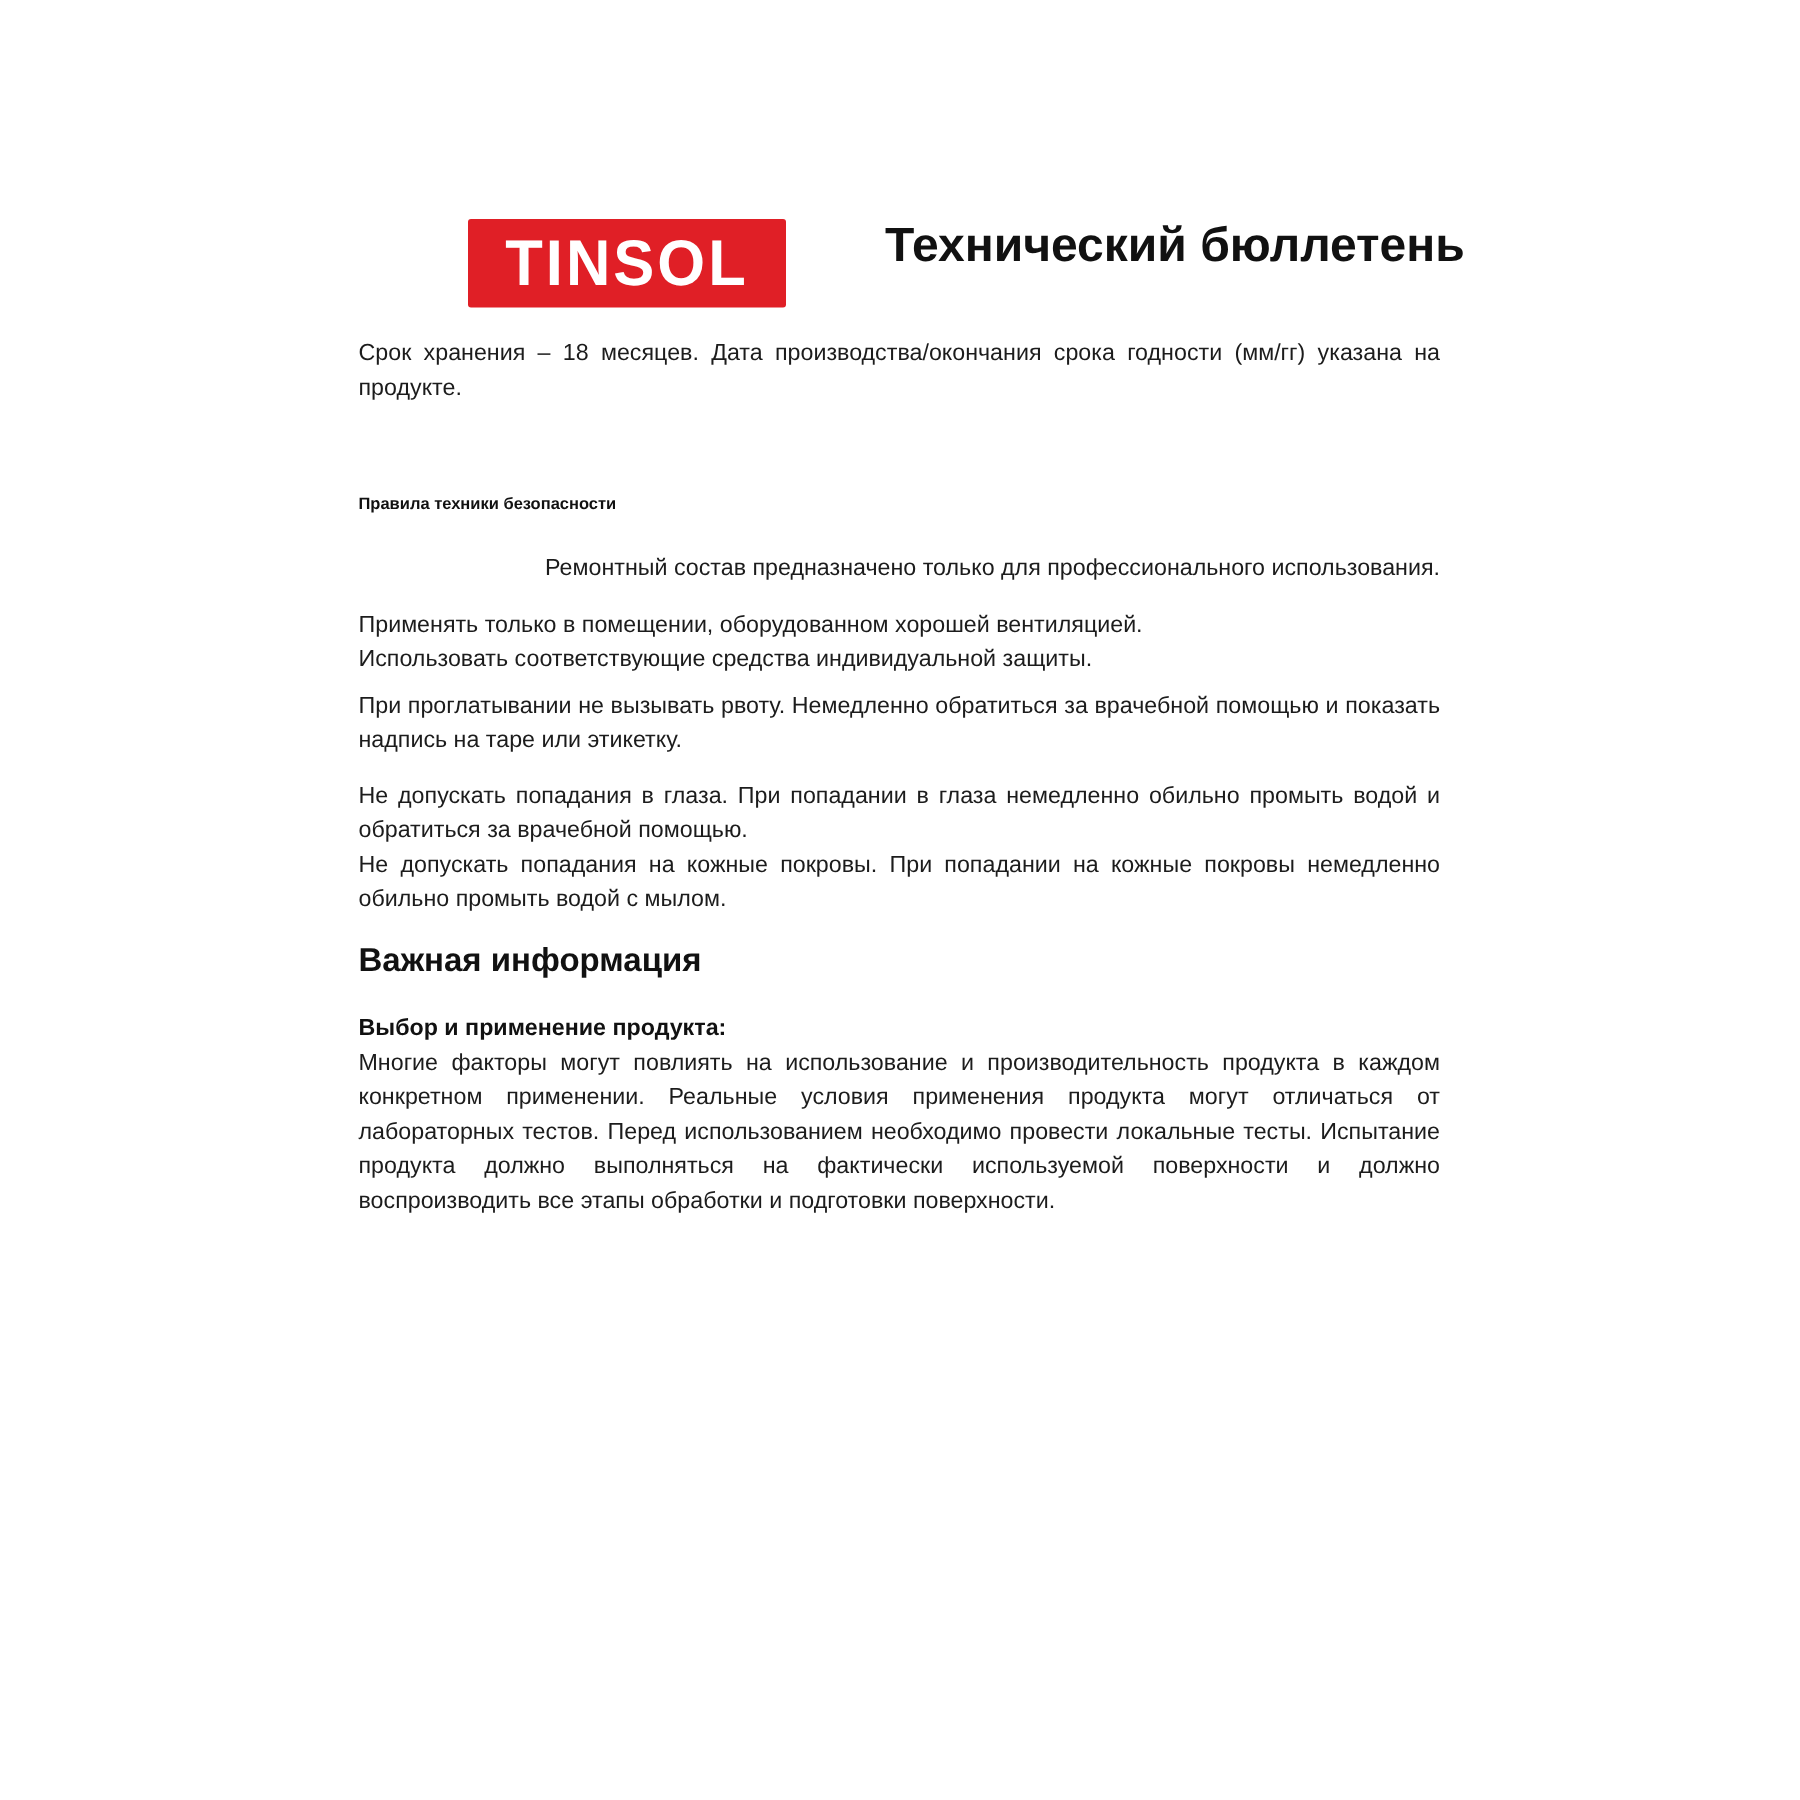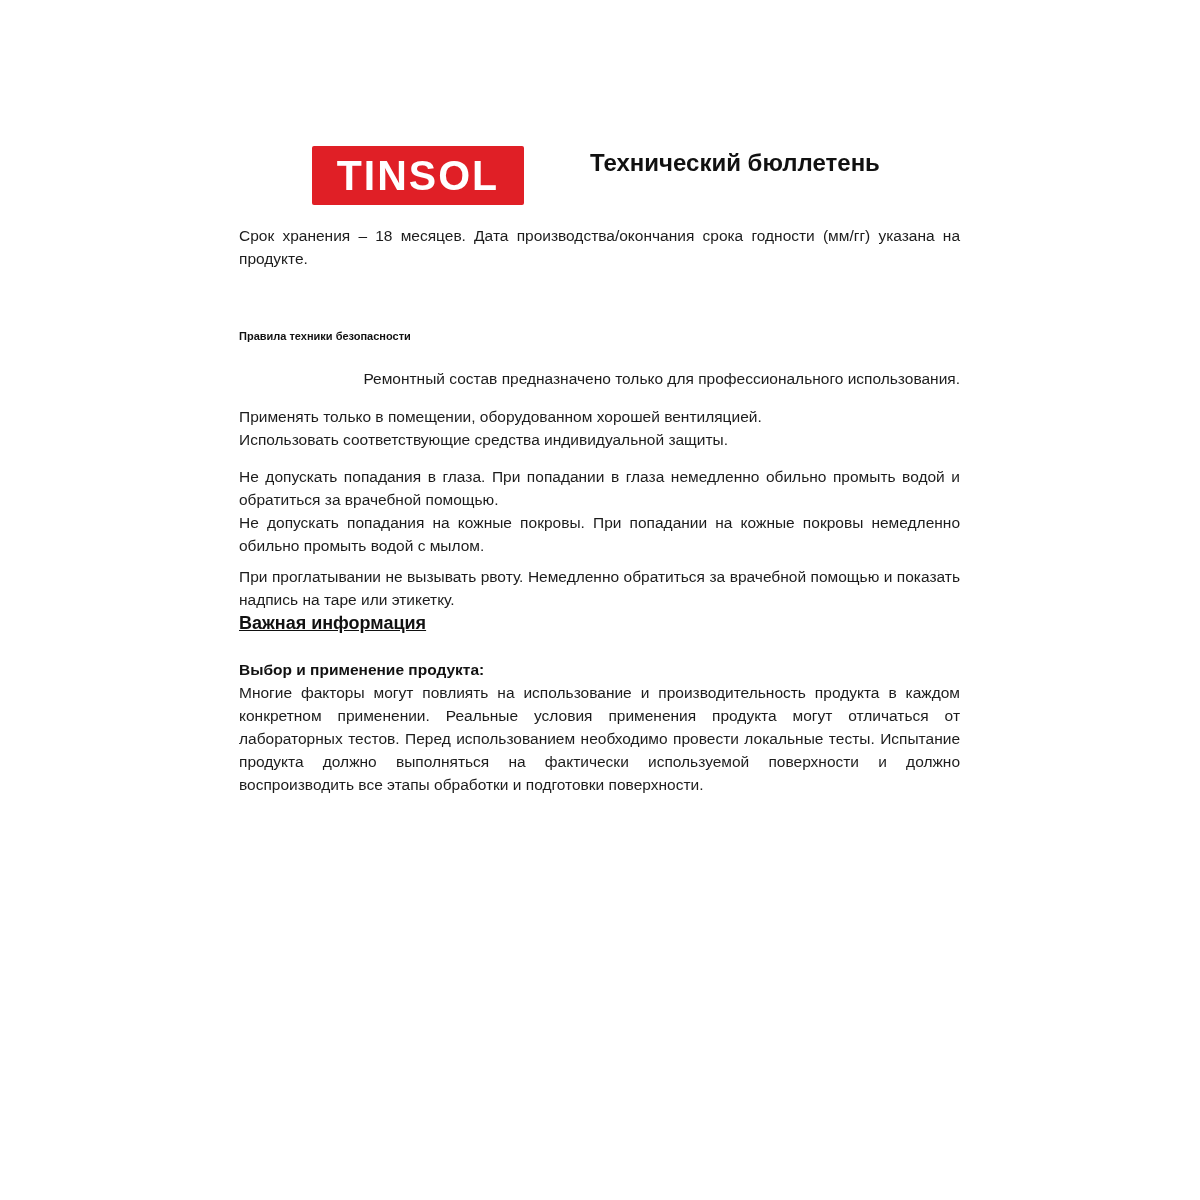--- a/index.html
+++ b/index.html
@@ -25,21 +25,21 @@
     color: #ffffff;
     font-weight: 700;
     font-size: 41px;
     letter-spacing: 2px;
     transform: scaleY(1.05);
   }
   .doc-title {
     position: absolute;
     left: 590px; top: 146px;
     margin: 0;
-    font-size: 24px;
+    font-size: 32px;
     line-height: 34px;
     font-weight: 700;
     white-space: nowrap;
     color: #111111;
   }
   
   .content {
     position: absolute;
     left: 239px; top: 224px;
     width: 721px;
@@ -52,21 +52,21 @@
   }
   .just { text-align: justify; }
   h2.section-heading {
     margin: 0;
     font-size: 11px;
     line-height: 22px;
     font-weight: 700;
     color: #111111;
   }
   h2.section-safety { margin-top: 55px; }
-  h2.section-important { margin-top: 0; font-size: 18px; line-height: 25px; text-decoration: underline; }
+  h2.section-important { margin-top: 16px; font-size: 22px; line-height: 25px; }
   h3.sub-heading {
     margin: 22px 0 0 0;
     font-size: 15.5px;
     line-height: 23px;
     font-weight: 700;
     color: #111111;
   }
   .p-rem    { margin-top: 20px !important; text-align: right; }
   .p-prim   { margin-top: 15px !important; }
   .p-glaza  { margin-top: 14px !important; }
@@ -89,24 +89,24 @@
 
     <p class="just">Срок хранения – 18 месяцев. Дата производства/окончания срока годности (мм/гг) указана на продукте.</p>
 
     <h2 class="section-heading section-safety">Правила техники безопасности</h2>
 
     <p class="p-rem">Ремонтный состав предназначено только для профессионального использования.</p>
 
     <p class="p-prim">Применять только в помещении, оборудованном хорошей вентиляцией.
 Использовать соответствующие средства индивидуальной защиты.</p>
 
+    <p class="just p-progl">При проглатывании не вызывать рвоту. Немедленно обратиться за врачебной помощью и показать надпись на таре или этикетку.</p>
+
     <p class="just p-glaza">Не допускать попадания в глаза. При попадании в глаза немедленно обильно промыть водой и обратиться за врачебной помощью.
 Не допускать попадания на кожные покровы. При попадании на кожные покровы немедленно обильно промыть водой с мылом.</p>
-
-    <p class="just p-progl">При проглатывании не вызывать рвоту. Немедленно обратиться за врачебной помощью и показать надпись на таре или этикетку.</p>
 
     <h2 class="section-heading section-important">Важная информация</h2>
 
     <h3 class="sub-heading">Выбор и применение продукта:</h3>
 
     <p class="just p-mnogie">Многие факторы могут повлиять на использование и производительность продукта в каждом конкретном применении. Реальные условия применения продукта могут отличаться от лабораторных тестов. Перед использованием необходимо провести локальные тесты. Испытание продукта должно выполняться на фактически используемой поверхности и должно воспроизводить все этапы обработки и подготовки поверхности.</p>
 
   </main>
 </div>
 

